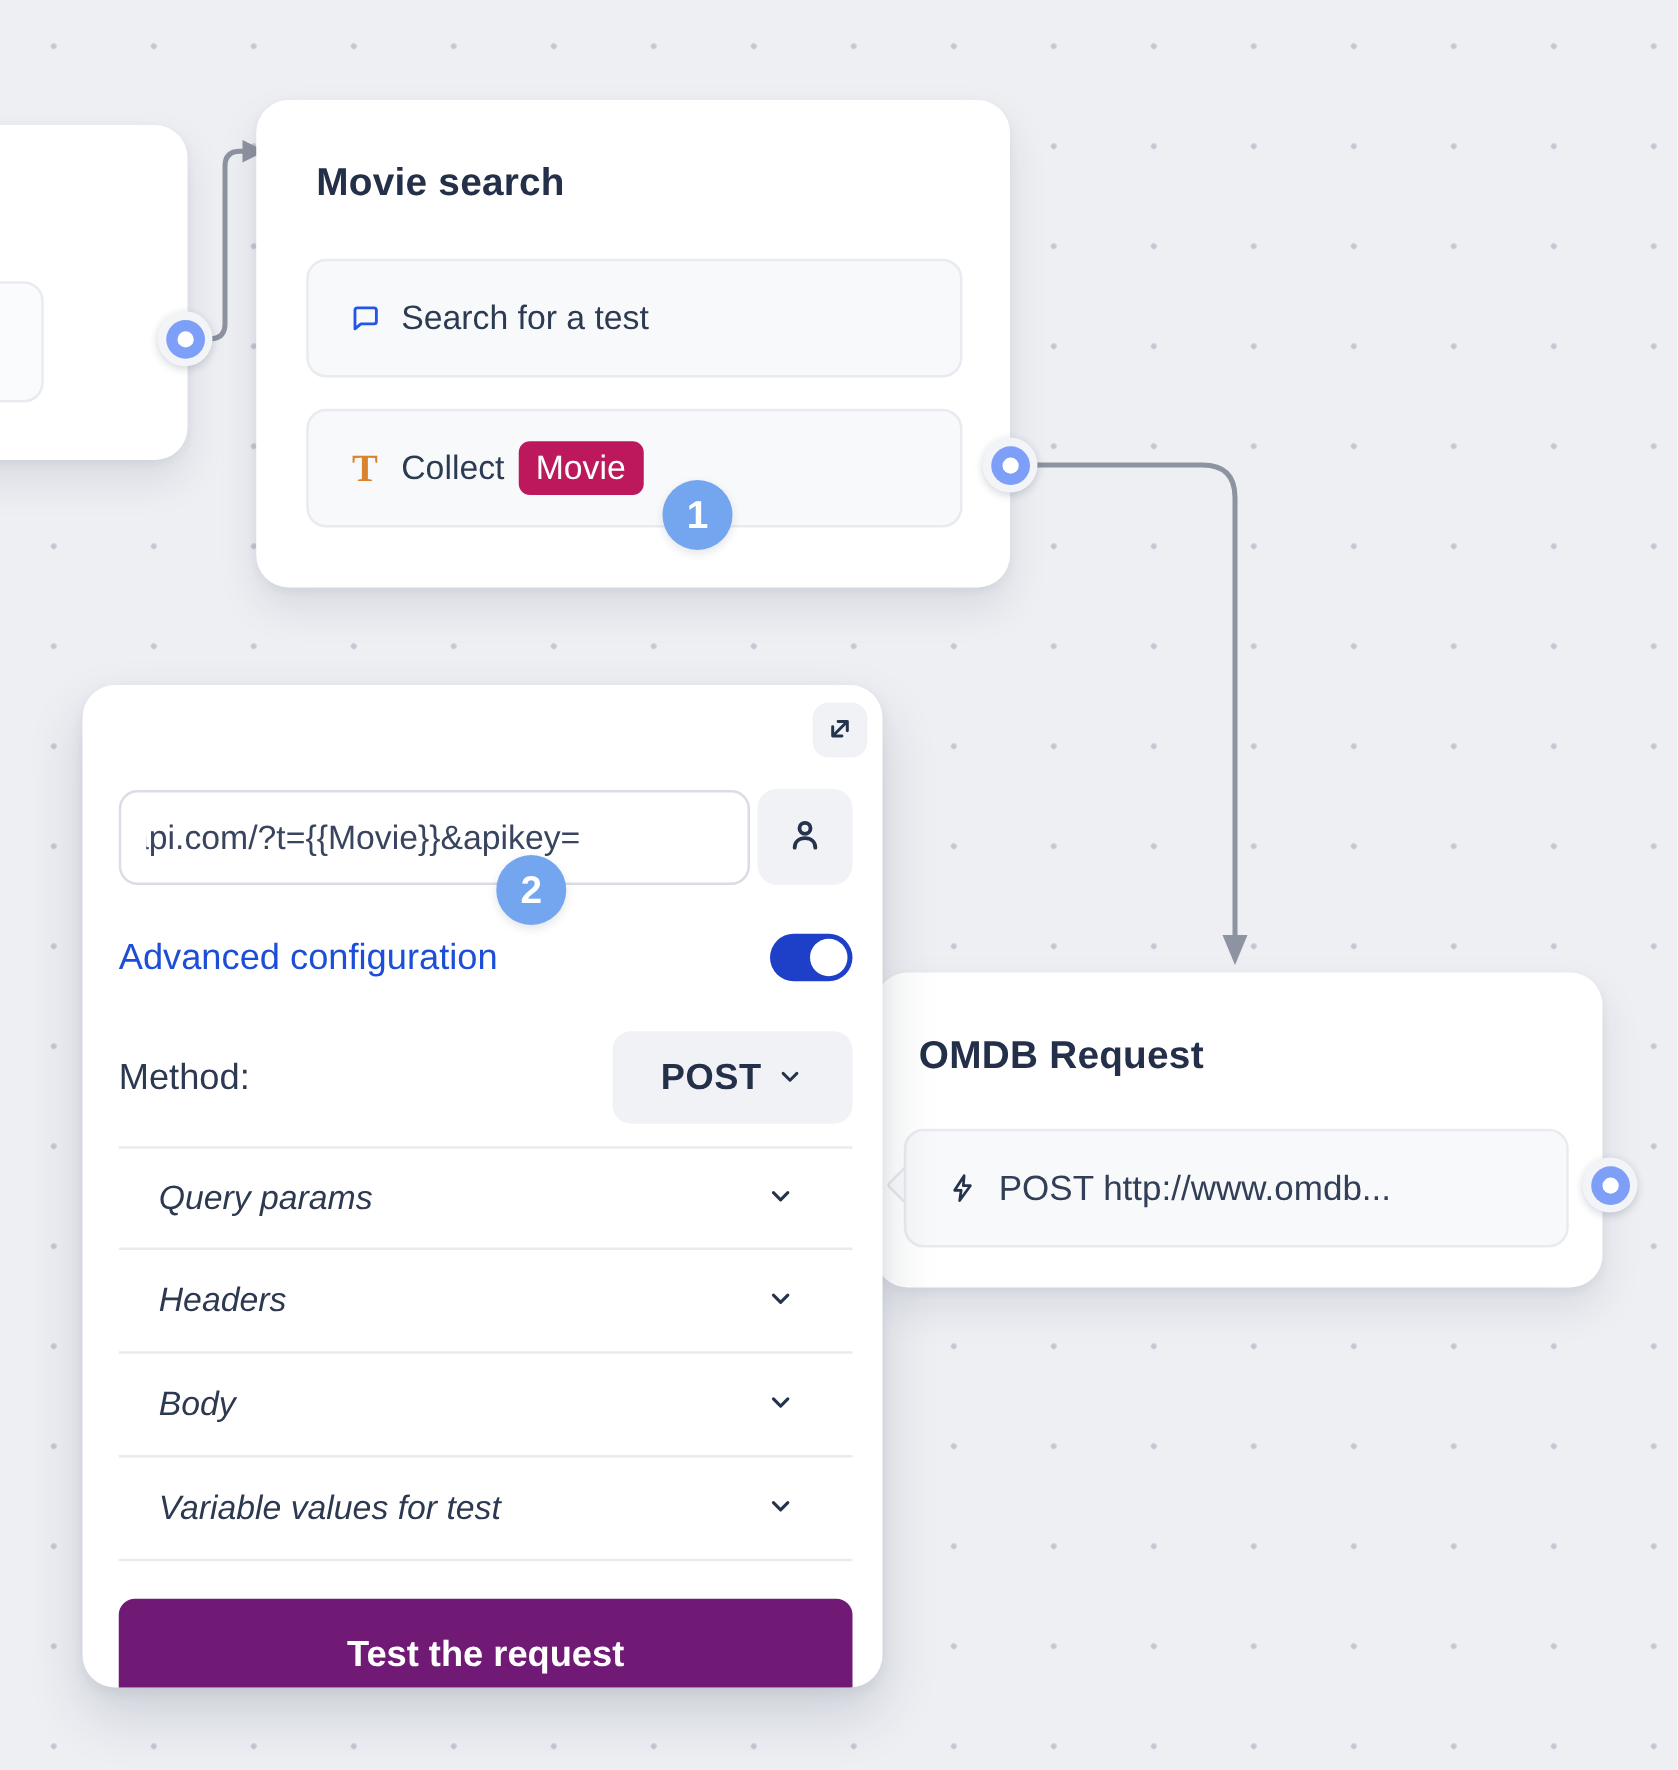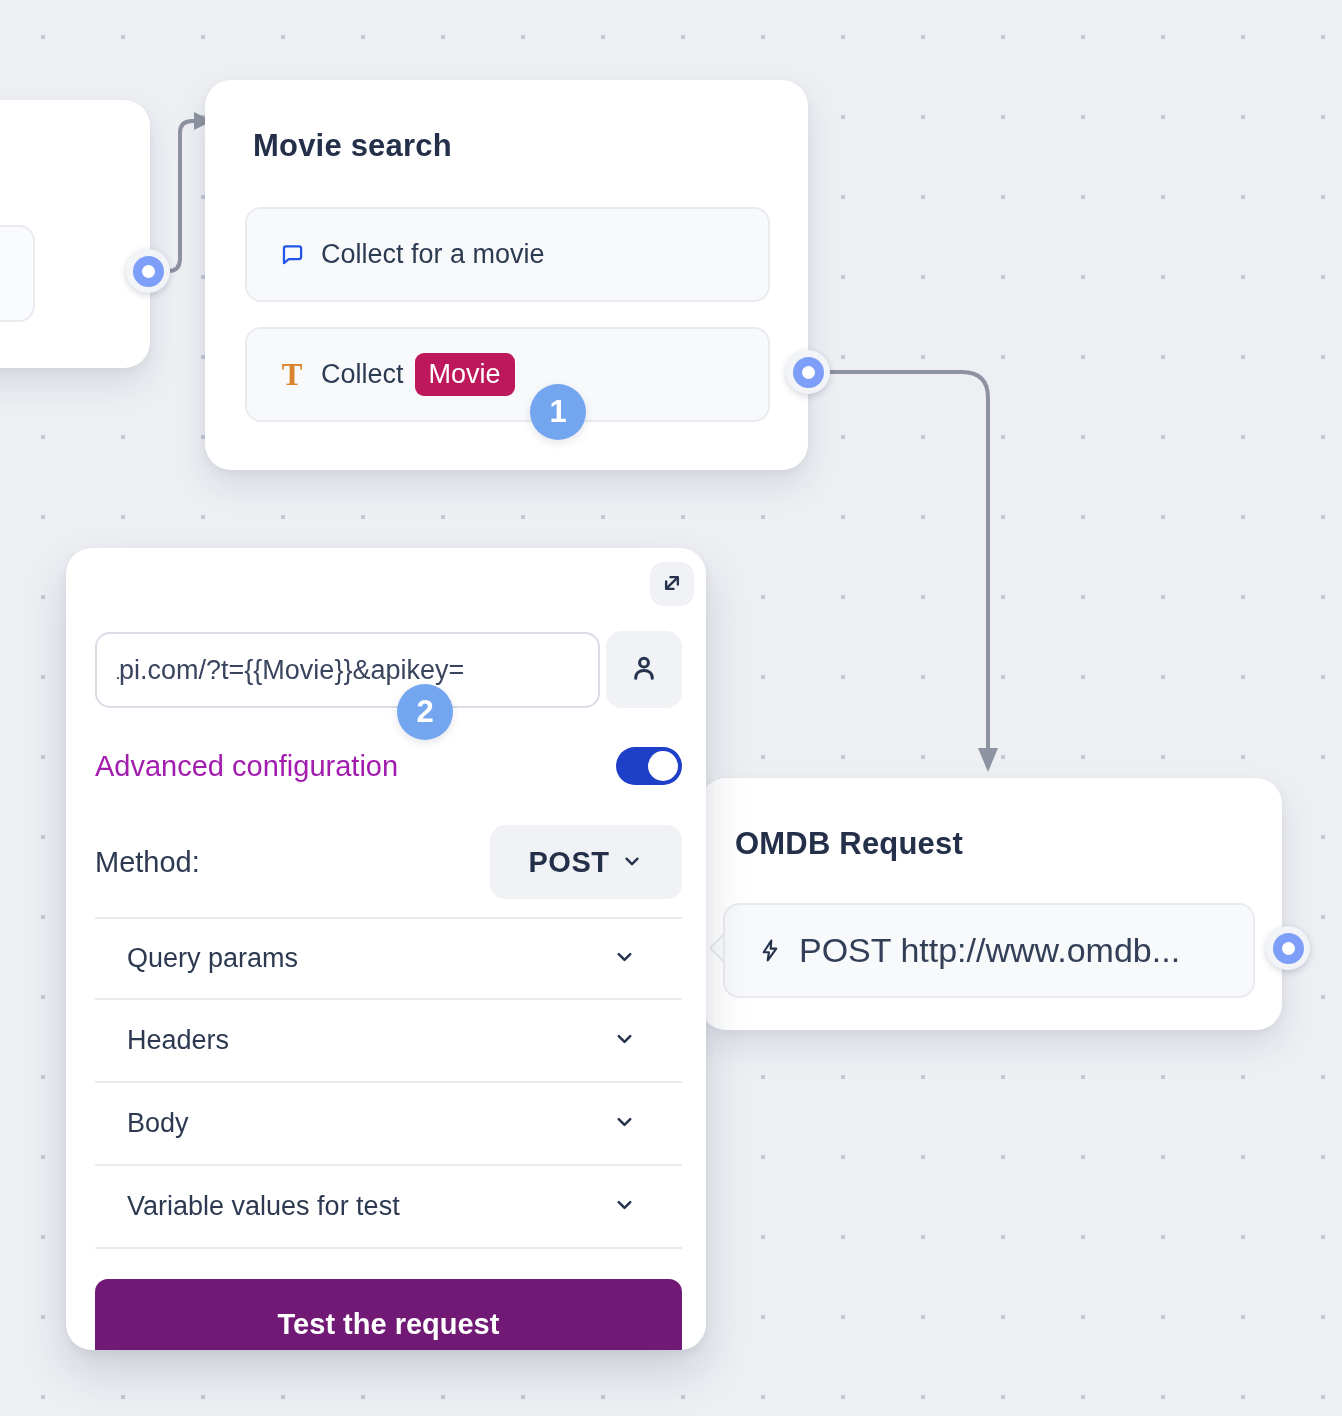--- a/index.html
+++ b/index.html
@@ -46,21 +46,21 @@
   }
 
   
   .omdb-card { left:700px; top:778px; width:582px; height:252px; }
   .omdb-title { position:absolute; left:35px; top:48px; }
   .omdb-item { left:23px; top:125px; width:532px; height:95px; }
   .omdb-pointer {
     position:absolute; left:14px; top:157px; width:26px; height:26px;
     background:#fafbfd; border:2px solid #e6e9ee; transform:rotate(45deg); border-radius:3px;
   }
-  .omdb-item .item-label { font-size:34px; color:#323f57; }
+  .omdb-item .item-label { font-size:28px; color:#323f57; }
 
   
   .port { position:absolute; width:44px; height:44px; border-radius:50%; background:#f2f4f8;
     box-shadow:0 2px 7px rgba(30,42,70,0.20); display:flex; align-items:center; justify-content:center; z-index:6; }
   .port-ring { width:31px; height:31px; border-radius:50%; background:#7d9ff7; display:flex; align-items:center; justify-content:center; }
   .port-core { width:13px; height:13px; border-radius:50%; background:#ffffff; }
   .port-a { left:126px; top:249px; }
   .port-b { left:786px; top:350px; }
   .port-c { left:1266px; top:926px; }
 
@@ -81,36 +81,36 @@
   .expand-btn { left:584px; top:14px; width:44px; height:44px; }
   .person-btn { left:540px; top:83px; width:76px; height:77px; border-radius:16px; }
 
   .url-input { position:absolute; left:29px; top:84px; width:505px; height:76px;
     border:2px solid #d9dde5; border-radius:15px; background:#ffffff;
     font-family:"Liberation Sans", sans-serif; font-size:27px; color:#39455e;
     padding:0 14px 0 20px; text-indent:-13px; white-space:nowrap; overflow:hidden; }
 
   .adv-row { position:absolute; left:29px; top:196px; width:587px; height:44px;
     display:flex; align-items:center; justify-content:space-between; }
-  .adv-label { font-size:29px; color:#a21caf; }
+  .adv-label { font-size:29px; color:#1d4ed8; }
   .toggle { width:66px; height:38px; border-radius:19px; background:#1e3fc8; position:relative; cursor:pointer; }
   .toggle-knob { position:absolute; right:4px; top:4px; width:30px; height:30px; border-radius:50%; background:#ffffff; }
 
   .method-row { position:absolute; left:29px; top:277px; width:587px; height:74px;
     display:flex; align-items:center; justify-content:space-between; }
   .method-label { font-size:29px; color:#2c3950; }
   .method-select { width:192px; height:74px; background:#f0f2f5; border:none; border-radius:15px;
     display:flex; align-items:center; justify-content:center; gap:12px; cursor:pointer; }
   .method-value { font-size:29px; font-weight:700; color:#243049; letter-spacing:0.5px; }
 
   .sections { position:absolute; left:29px; top:369px; width:587px; }
   .section { height:83px; border-bottom:2px solid #e9ebef; display:flex; align-items:center;
     justify-content:space-between; padding:0 46px 0 32px; cursor:pointer; }
   .section:first-child { border-top:2px solid #e9ebef; }
-  .section-label { font-size:27px; color:#2c3950; }
+  .section-label { font-size:27px; color:#2c3950;font-style:italic; }
 
   .test-btn { position:absolute; left:29px; top:731px; width:587px; height:90px;
     background:#701a75; border:none; border-radius:13px; color:#ffffff;
     font-family:"Liberation Sans", sans-serif; font-size:29px; font-weight:700; cursor:pointer; }
 
   .chev { flex:0 0 auto; }
 </style>
 </head>
 <body>
 
@@ -133,21 +133,21 @@
 
   <div class="node-card movie-card">
     <div class="node-title movie-title">Movie search</div>
 
     <div class="node-item movie-item1">
       <span class="item-icon">
         <svg width="27" height="27" viewBox="0 0 24 24" fill="none" stroke="#2356e8" stroke-width="2.1" stroke-linejoin="round" stroke-linecap="round">
           <path d="M6.4 4.4 H18.6 Q20.4 4.4 20.4 6.2 V14.4 Q20.4 16.2 18.6 16.2 H9 L4.6 19.9 V6.2 Q4.6 4.4 6.4 4.4 Z"></path>
         </svg>
       </span>
-      <span class="item-text item-label">Collect for a movie</span>
+      <span class="item-text item-label">Search for a test</span>
     </div>
 
     <div class="node-item movie-item2">
       <span class="item-icon">
         <span class="serif-t">T</span>
       </span>
       <span class="item-text item-label">Collect</span>
       <span class="var-badge">Movie</span>
     </div>
   </div>

